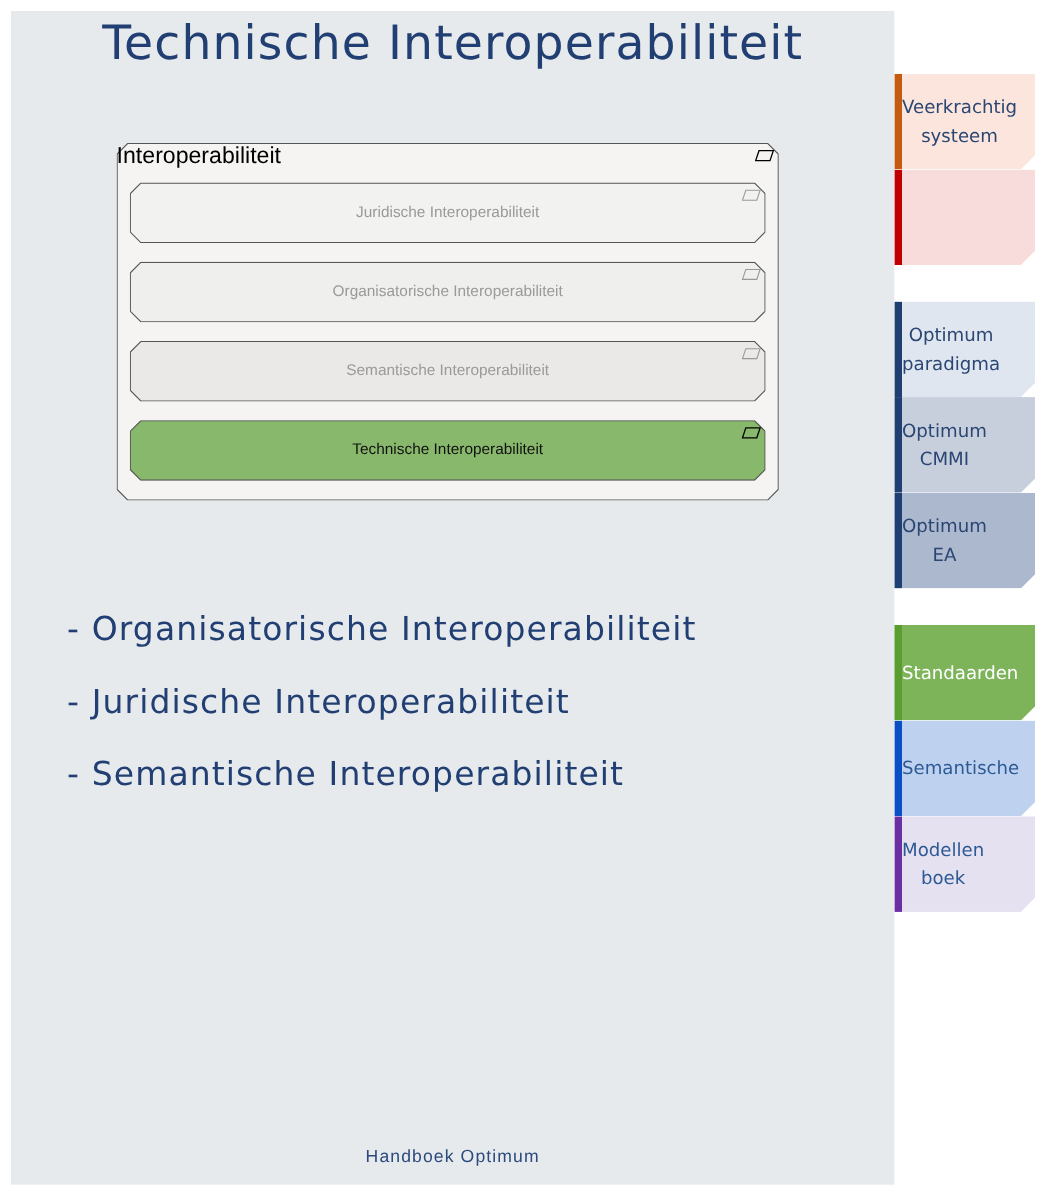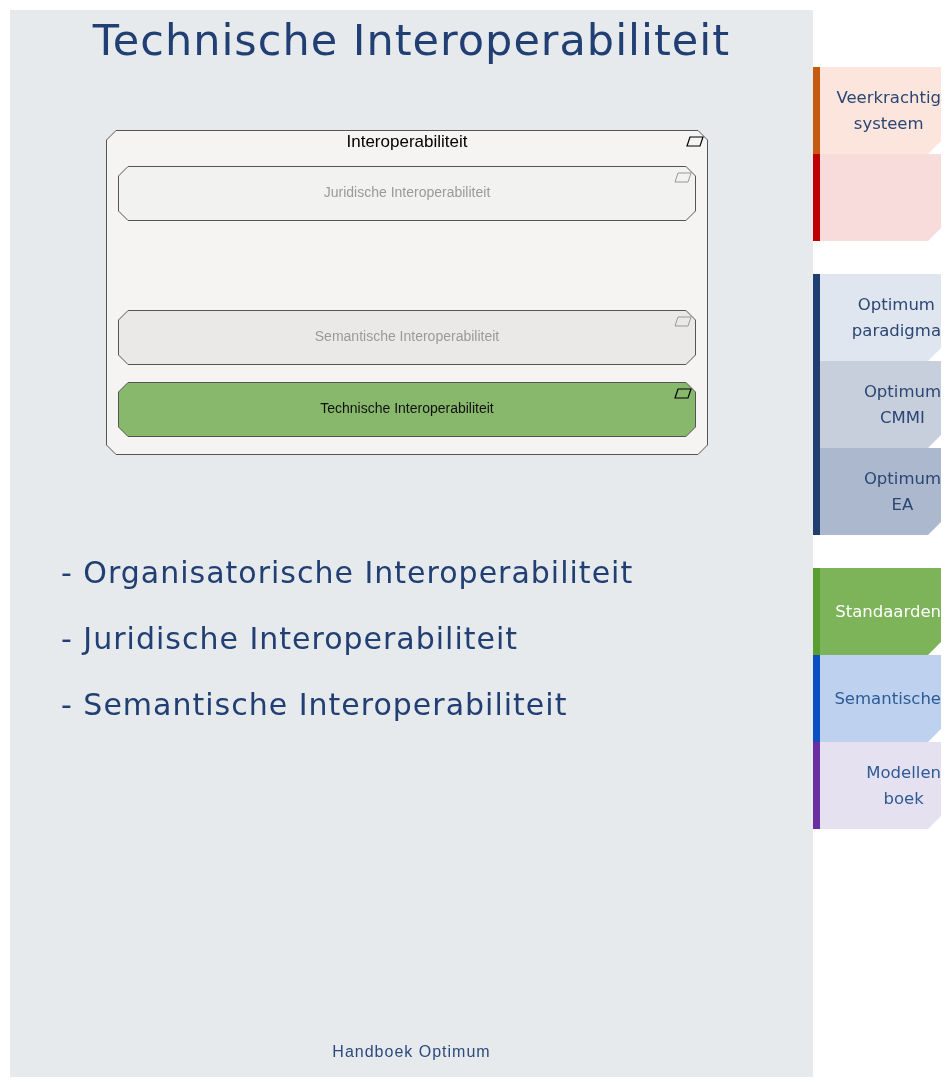--- a/index.html
+++ b/index.html
@@ -45,23 +45,23 @@
     .diagram svg.frame {
       position: absolute;
       left: 0;
       top: 0;
     }
     .group-title {
       position: absolute;
       left: 0;
       top: 1px;
       width: 602px;
-      text-align: center;
+      text-align: left;
       font-family: "Liberation Sans", sans-serif;
-      font-size: 17px;
+      font-size: 21px;
       font-weight: normal;
       color: #000;
       line-height: 22px;
     }
     .group-icon {
       position: absolute;
       right: 4px;
       top: 6px;
     }
     .element {
@@ -126,21 +126,21 @@
     }
     
     .tab {
       position: absolute;
       left: 813px;
       width: 128px;
       height: 87px;
       box-sizing: border-box;
       display: flex;
       align-items: center;
-      justify-content: flex-end;
+      justify-content: flex-start;
       text-align: center;
       clip-path: polygon(0 0, 100% 0, 100% calc(100% - 13px), calc(100% - 13px) 100%, 0 100%);
       cursor: pointer;
     }
     .tab .bar {
       position: absolute;
       left: 0;
       top: 0;
       width: 7px;
       height: 100%;
@@ -172,20 +172,29 @@
     <div class="element" style="top:36px">
       <svg class="shape" width="578" height="55">
         <polygon points="10,0.5 568,0.5 577.5,10 577.5,45 568,54.5 10,54.5 0.5,45 0.5,10" fill="#f2f2f0" stroke="#555" stroke-width="1"></polygon>
       </svg>
       <div class="label">Juridische Interoperabiliteit</div>
       <svg class="el-icon" width="18" height="12">
         <polygon points="4,1 17,1 14,10 1,10" fill="none" stroke="#999" stroke-width="1"></polygon>
       </svg>
     </div>
 
+    <div class="element" style="top:108px">
+      <svg class="shape" width="578" height="55">
+        <polygon points="10,0.5 568,0.5 577.5,10 577.5,45 568,54.5 10,54.5 0.5,45 0.5,10" fill="#efefed" stroke="#555" stroke-width="1"></polygon>
+      </svg>
+      <div class="label">Organisatorische Interoperabiliteit</div>
+      <svg class="el-icon" width="18" height="12">
+        <polygon points="4,1 17,1 14,10 1,10" fill="none" stroke="#999" stroke-width="1"></polygon>
+      </svg>
+    </div>
 
     <div class="element" style="top:180px">
       <svg class="shape" width="578" height="55">
         <polygon points="10,0.5 568,0.5 577.5,10 577.5,45 568,54.5 10,54.5 0.5,45 0.5,10" fill="#eae9e7" stroke="#555" stroke-width="1"></polygon>
       </svg>
       <div class="label">Semantische Interoperabiliteit</div>
       <svg class="el-icon" width="18" height="12">
         <polygon points="4,1 17,1 14,10 1,10" fill="none" stroke="#999" stroke-width="1"></polygon>
       </svg>
     </div>

